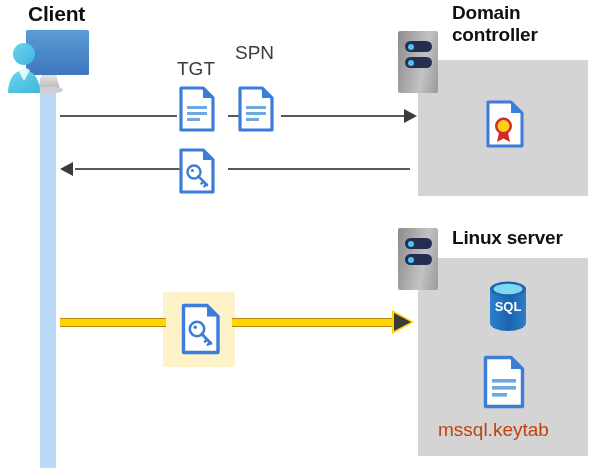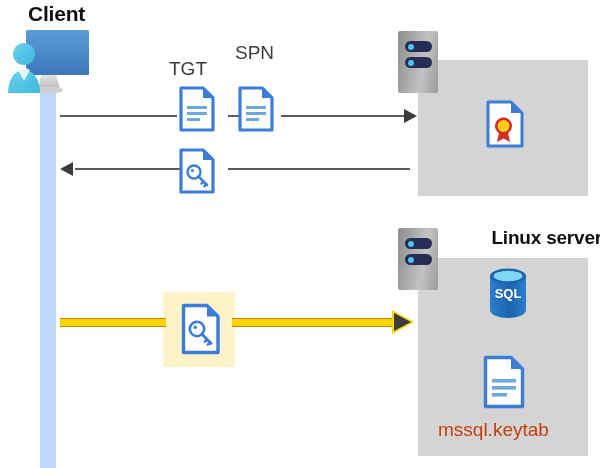--- a/index.html
+++ b/index.html
@@ -2,21 +2,21 @@
 <html><head>
 <meta charset="utf-8">
 <style>
   html,body{margin:0;padding:0;}
   body{
     width:600px;height:468px;background:#ffffff;
     font-family:"Liberation Sans","DejaVu Sans",sans-serif;
     overflow:hidden;position:relative;
   }
   .stage{position:absolute;inset:0;}
-  .abs{position:absolute;text-align:right;}
+  .abs{position:absolute;}
 
   
   .title{
     font-weight:bold;color:#101010;letter-spacing:-0.2px;
   }
   #client-title{left:28px;top:2px;font-size:21px;}
   #dc-title{left:452px;top:2px;font-size:19px;line-height:22px;width:140px;}
   #linux-title{left:452px;top:227px;font-size:19px;line-height:22px;width:150px;}
 
   
@@ -37,21 +37,21 @@
     background:linear-gradient(100deg,#8c8c8c 0%,#a8a8a8 32%,#c3c3c3 62%,#9a9a9a 100%);}
   #dc-server{left:398px;top:31px;}
   #linux-server{left:398px;top:228px;}
   .srv-bar{position:absolute;left:7px;width:27px;height:11px;border-radius:6px;background:#262d52;}
   .srv-bar.b1{top:10px;}
   .srv-bar.b2{top:26px;}
   .srv-led{position:absolute;left:3px;top:2.5px;width:6px;height:6px;border-radius:50%;background:#4cc3f0;}
 
   
   .tag-label{font-size:19px;color:#3b3b3b;}
-  #tgt-label{left:169px;top:58px;}
+  #tgt-label{left:177px;top:58px;}
   #spn-label{left:235px;top:42px;}
   #keytab-label{left:438px;top:419px;font-size:19px;color:#c2410c;}
 
   
   .arrow-line{background:#58595b;height:2px;}
   #arrow1a{left:60px;top:115px;width:117px;}
   #arrow1b{left:228px;top:115px;width:12px;}
   #arrow1c{left:281px;top:115px;width:128px;}
   #arrow2a{left:75px;top:168px;width:105px;}
   #arrow2b{left:228px;top:168px;width:182px;}
@@ -73,21 +73,21 @@
   
   .doc{width:36px;height:46px;}
   #doc-tgt{left:179px;top:86px;}
   #doc-spn{left:238px;top:86px;}
   #doc-key-reply{left:179px;top:148px;}
   #doc-key-hl{left:181px;top:303px;width:40px;height:52px;}
   #doc-cert{left:486px;top:100px;width:38px;height:48px;}
   #doc-keytab{left:483px;top:355px;width:42px;height:54px;}
 
   
-  #sql-icon{left:487px;top:267px;width:42px;height:52px;}
+  #sql-icon{left:487px;top:280px;width:42px;height:52px;}
 
   .svgbox{display:block;width:100%;height:100%;}
 </style>
 </head>
 <body>
 
 <div class="stage">
 
   <div class="abs" id="client-lifeline"></div>
 
@@ -114,20 +114,21 @@
       <rect x="22" y="3" width="63" height="45" rx="1.5" fill="url(#monG)"></rect>
 
       <circle cx="20" cy="27" r="11" fill="url(#perG)"></circle>
 
       <path d="M4 66 C4 52 11 43 20 43 C29 43 36 52 36 66 Z" fill="url(#perG)"></path>
       <path d="M14 43 L20 54 L26 43 L22 41 L18 41 Z" fill="#eaf8fd" opacity="0.95"></path>
     </svg>
   </div>
 
   <div class="abs title" id="client-title">Client</div>
+  <div class="abs title" id="dc-title">Domain controller</div>
   <div class="abs title" id="linux-title">Linux server</div>
 
   <div class="abs panel" id="dc-panel"></div>
 
   <div class="abs panel" id="linux-panel"></div>
 
   <div class="abs server-tower" id="dc-server">
     <div class="srv-bar b1">
         <span class="srv-led"></span>
       </div>

